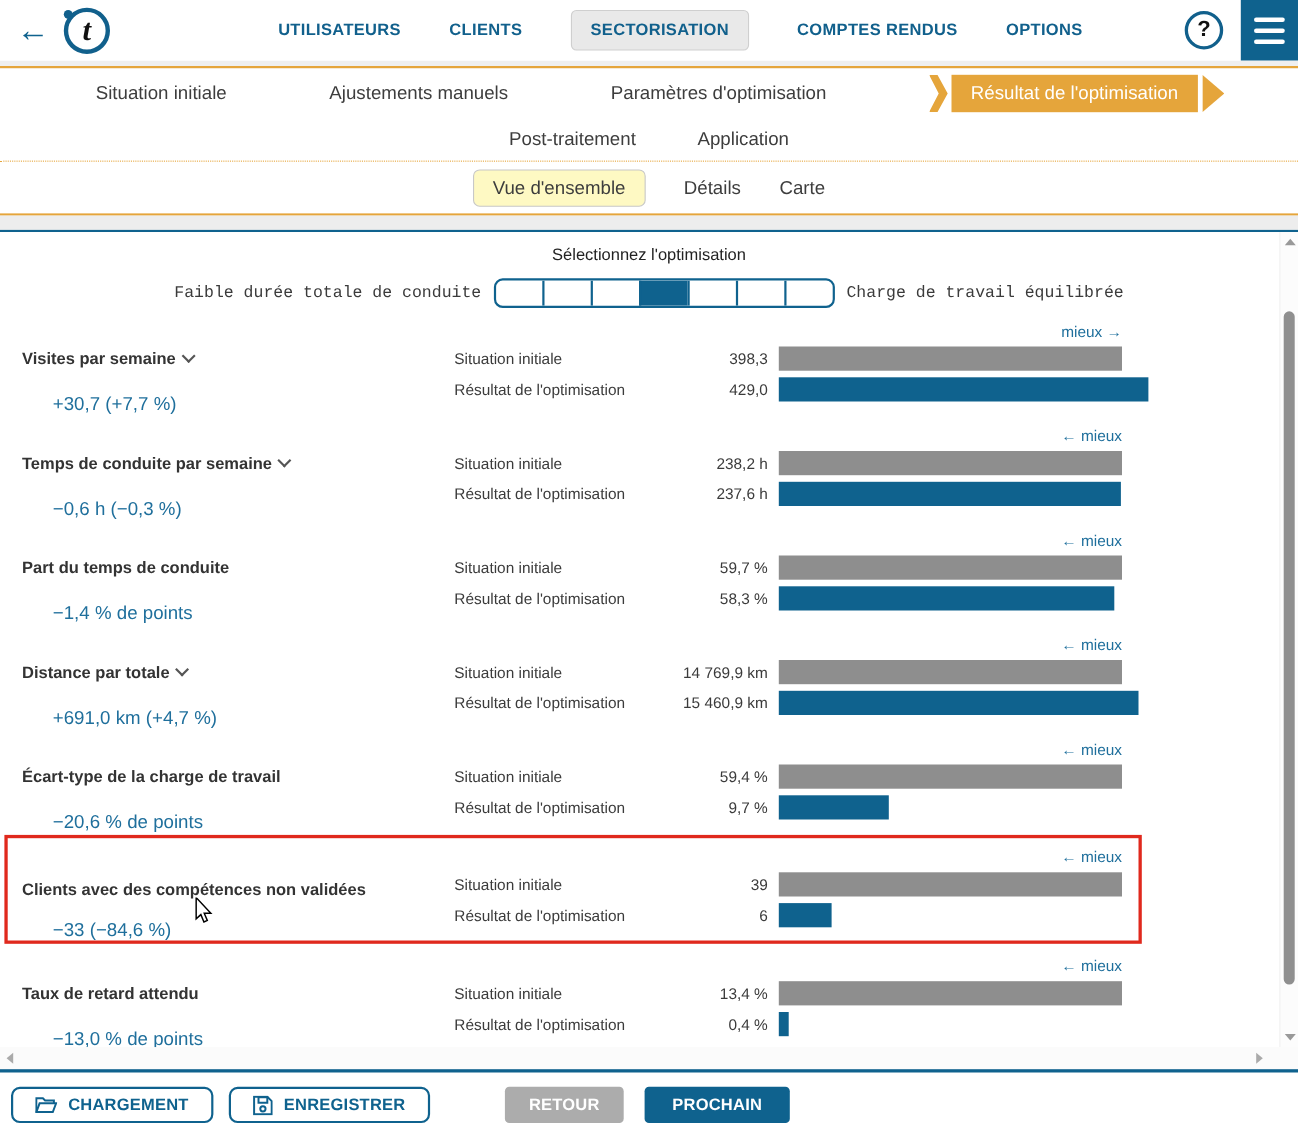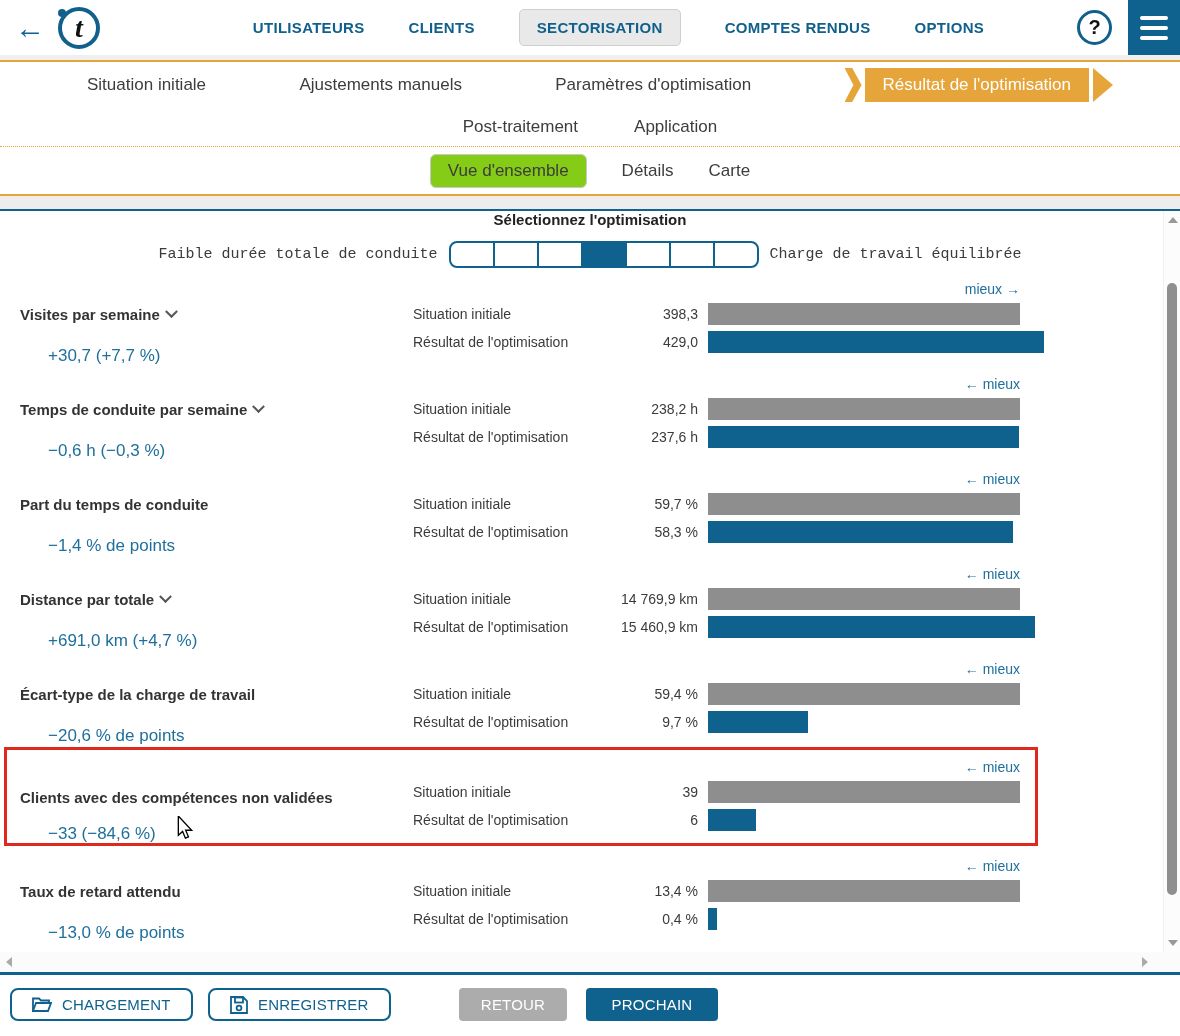--- a/index.html
+++ b/index.html
@@ -34,28 +34,28 @@
   .step-arrow{display:flex; align-items:center; height:34px; cursor:pointer;}
   .step-arrow .wedge{width:17px; height:34px; background:var(--gold);
      clip-path:polygon(0 0,45% 0,100% 50%,45% 100%,0 100%,52% 50%); margin-right:3px;}
   .step-arrow .smain{height:34px; line-height:34px; background:var(--gold); color:#fff; font-size:17px; padding:0 18px;}
   .step-arrow .head{width:20px; height:34px; background:var(--gold); clip-path:polygon(0 0,100% 50%,0 100%); margin-left:4px;}
 
   
   .view-tabs{height:50px; border-top:1px dotted var(--gold); border-bottom:2px solid var(--gold);
      display:flex; align-items:center; justify-content:center; gap:35px;}
   .vtab{font-size:17px; color:#3d3d3d; cursor:pointer;}
-  .vtab.active{background:#84cc16; border:1px solid #c8c8c8; border-radius:6px; padding:6px 17px;}
+  .vtab.active{background:#fef9c3; border:1px solid #c8c8c8; border-radius:6px; padding:6px 17px;}
 
   .strip2{height:13px; background:#ededed;}
   .blue-line{height:2px; background:var(--accent);}
 
   
   .content{height:741px; position:relative; background:#fff; overflow:hidden;}
-  .opt-title{text-align:center; font-size:15px; font-weight:bold; color:#222; height:20px;}
+  .opt-title{text-align:center; margin-top:12px; font-size:15px; font-weight:normal; color:#222; height:20px;}
   .selector-row{margin-top:9px; display:flex; align-items:center; justify-content:center; gap:11px; height:28px;font-family:Liberation Mono, monospace;}
   .sel-label{font-size:15px; color:var(--text);}
   .segmented{width:310px; height:27px; border:2px solid var(--accent); border-radius:8px; display:flex; overflow:hidden; background:#fff;}
   .seg{flex:1; border-left:2px solid var(--accent); cursor:pointer;}
   .seg:first-child{border-left:none;}
   .seg.filled{background:var(--accent);}
 
   .metrics{margin-top:12px;}
   .metric{padding:0 0 0 20px; margin-bottom:19px;}
   .mieux{width:1000px; text-align:right; font-size:14px; color:var(--link); height:20px; line-height:18px;}
@@ -77,21 +77,21 @@
   .vscroll .down{bottom:6px; border-top:6px solid #999;}
   .vscroll .thumb{position:absolute; left:3px; width:10px; top:72px; height:612px; background:#8f8f8f; border-radius:5px; cursor:grab;}
   .hscroll{height:20px; background:#fbfbfb; position:relative;}
   .hscroll .left, .hscroll .right{position:absolute; top:5px; width:0; height:0; border-top:5px solid transparent; border-bottom:5px solid transparent; cursor:pointer;}
   .hscroll .left{left:6px; border-right:6px solid #aaa;}
   .hscroll .right{right:32px; border-left:6px solid #aaa;}
 
   
   .footer{height:62px; border-top:3px solid var(--accent); position:relative; background:#fff;}
   .btn{position:absolute; top:13px; height:33px; display:flex; align-items:center; justify-content:center; gap:10px;
-       font-size:15px; font-weight:normal; cursor:pointer; letter-spacing:.2px;}
+       font-size:15px; font-weight:bold; cursor:pointer; letter-spacing:.2px;}
   .btn.outline{background:#fff; border:2px solid var(--accent); border-radius:8px; color:var(--accent); padding:0 20px;}
   .btn-load{left:10px;}
   .btn-save{left:208px;}
   .btn-back{left:459px; width:108px; background:#acacac; color:#fff; border-radius:4px;}
   .btn-next{left:586px; width:132px; background:var(--accent); color:#fff; border-radius:4px;}
   .btn svg{display:block;}
 
   .cursor{position:absolute; left:176px; top:816px; z-index:50; pointer-events:none;}
 </style>
 </head>

